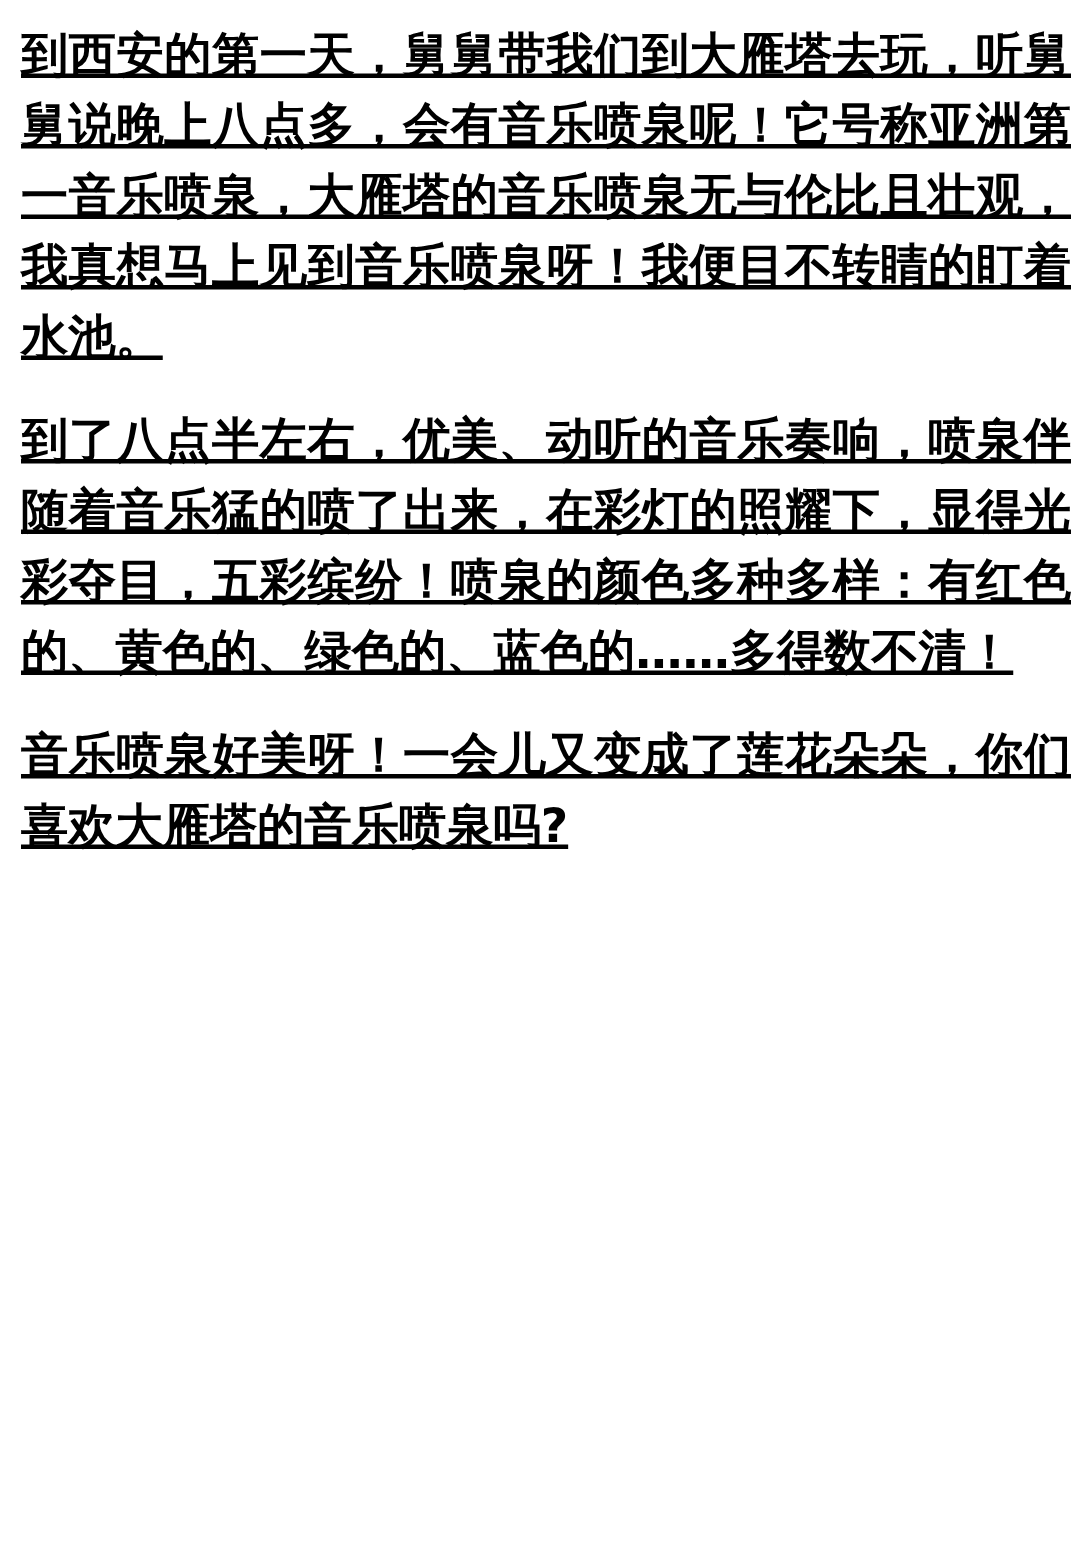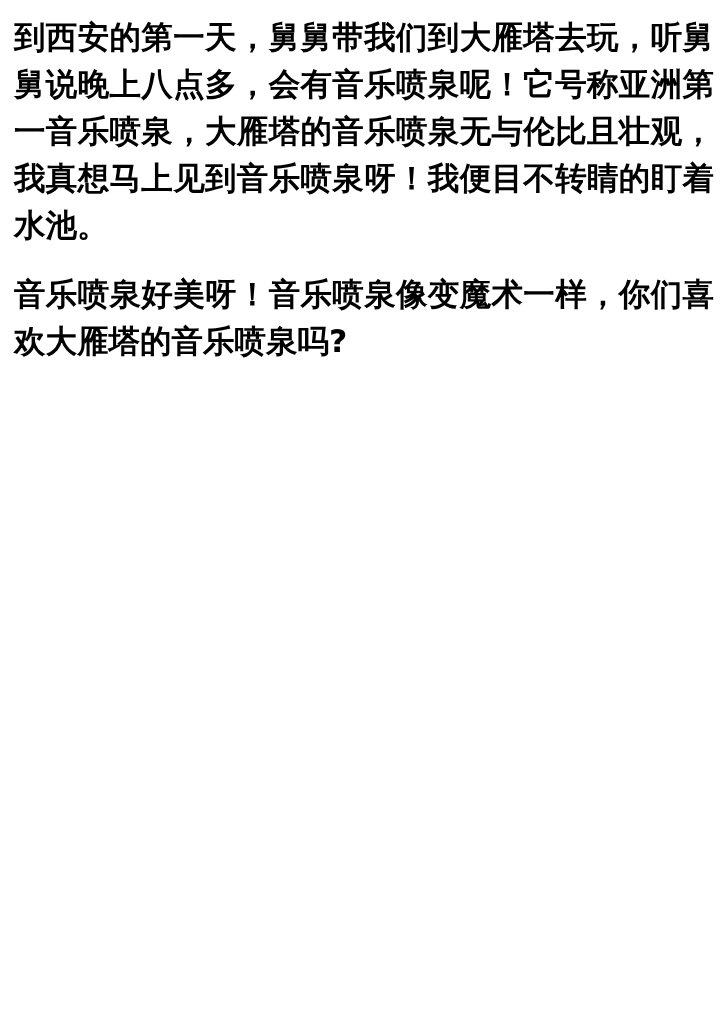--- a/index.html
+++ b/index.html
@@ -12,20 +12,21 @@
     height: 1033px;
     overflow: hidden;
     font-family: "DejaVu Sans", "Liberation Sans", sans-serif;
   }
   .page {
     box-sizing: border-box;
     width: 728px;
     height: 1033px;
     padding: 14px 14px 0 14px;
     background: #ffffff;
+    text-decoration: underline;
   }
   .para {
     font-size: 31.5px;
     line-height: 47px;
     color: #000000;
     font-weight: 700;
     letter-spacing: 0px;
     text-align: justify;
     text-justify: inter-ideograph;
     margin: 0 0 22px 0;
@@ -33,14 +34,15 @@
   }
   .para:last-child {
     margin-bottom: 0;
   }
 </style>
 </head>
 <body>
 
 <div class="page">
   <p class="para">到西安的第一天，舅舅带我们到大雁塔去玩，听舅舅说晚上八点多，会有音乐喷泉呢！它号称亚洲第一音乐喷泉，大雁塔的音乐喷泉无与伦比且壮观，我真想马上见到音乐喷泉呀！我便目不转睛的盯着水池。</p>
-  <p class="para">音乐喷泉好美呀！音乐喷泉像变魔术一样，你们喜欢大雁塔的音乐喷泉吗?</p>
+  <p class="para">到了八点半左右，优美、动听的音乐奏响，喷泉伴随着音乐猛的喷了出来，在彩灯的照耀下，显得光彩夺目，五彩缤纷！喷泉的颜色多种多样：有红色的、黄色的、绿色的、蓝色的……多得数不清！</p>
+  <p class="para">音乐喷泉好美呀！一会儿又变成了莲花朵朵，你们喜欢大雁塔的音乐喷泉吗?</p>
 </div>
 
 </body></html>

